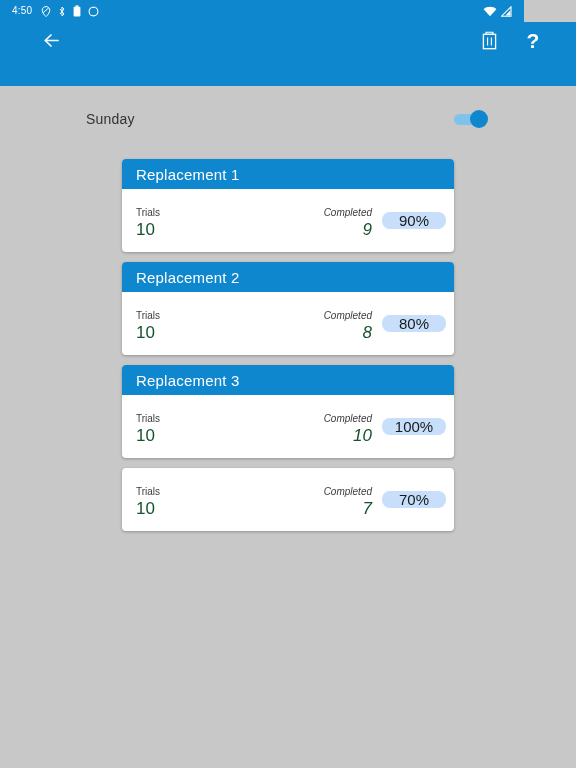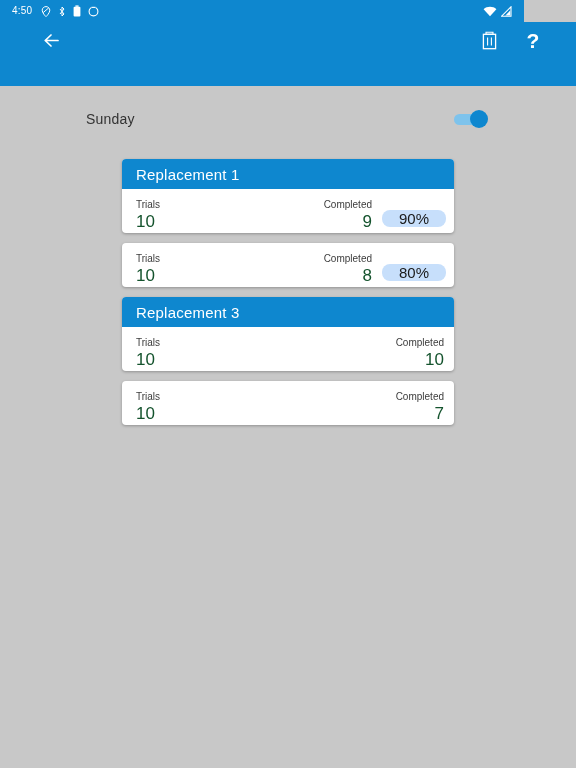--- a/index.html
+++ b/index.html
@@ -74,25 +74,25 @@
     background:#ffffff; border-radius:4px;
     box-shadow:0 1px 3px rgba(0,0,0,0.28);
     overflow:hidden;
   }
   .card-header {
     height:30px; background:#0e87cf; color:#ffffff;
     display:flex; align-items:center; padding-left:14px;
     font-size:15px; letter-spacing:0.2px;
   }
   .card-body {
-    position:relative; height:44px; display:flex; align-items:flex-end;border-radius:13px;
+    position:relative; height:63px; display:flex; align-items:center;border-radius:13px;
   }
   .stat { padding-top:6px; }
   .stat-trials { padding-left:14px; text-align:left; }
-  .stat-completed { margin-left:auto; text-align:right; padding-right:10px; }
+  .stat-completed { margin-left:auto; text-align:right; padding-right:10px;font-style:italic; }
   .stat-label { font-size:10px; color:#3c3c3c; line-height:13px; }
   .stat-value { font-size:17px; color:#14532d; line-height:22px; }
   .pct-badge {
     width:64px; margin:5px 8px 6px 0;
     background:#c7dffb; border-radius:8px;
     display:flex; align-items:center; justify-content:center;
     font-size:15px; color:#1a1a1a;
   }
 </style>
 </head>
@@ -172,20 +172,21 @@
         </div>
         <div class="stat stat-completed">
           <div class="stat-label">Completed</div>
           <div class="stat-value">9</div>
         </div>
         <div class="pct-badge">90%</div>
       </div>
     </div>
 
     <div class="card">
+      <div class="card-header">Replacement 2</div>
       <div class="card-body">
         <div class="stat stat-trials">
           <div class="stat-label">Trials</div>
           <div class="stat-value">10</div>
         </div>
         <div class="stat stat-completed">
           <div class="stat-label">Completed</div>
           <div class="stat-value">8</div>
         </div>
         <div class="pct-badge">80%</div>
@@ -196,30 +197,32 @@
       <div class="card-header">Replacement 3</div>
       <div class="card-body">
         <div class="stat stat-trials">
           <div class="stat-label">Trials</div>
           <div class="stat-value">10</div>
         </div>
         <div class="stat stat-completed">
           <div class="stat-label">Completed</div>
           <div class="stat-value">10</div>
         </div>
+        <div class="pct-badge">100%</div>
       </div>
     </div>
 
     <div class="card">
       <div class="card-body">
         <div class="stat stat-trials">
           <div class="stat-label">Trials</div>
           <div class="stat-value">10</div>
         </div>
         <div class="stat stat-completed">
           <div class="stat-label">Completed</div>
           <div class="stat-value">7</div>
         </div>
+        <div class="pct-badge">70%</div>
       </div>
     </div>
 
   </div>
 </div>
 
 </body></html>

